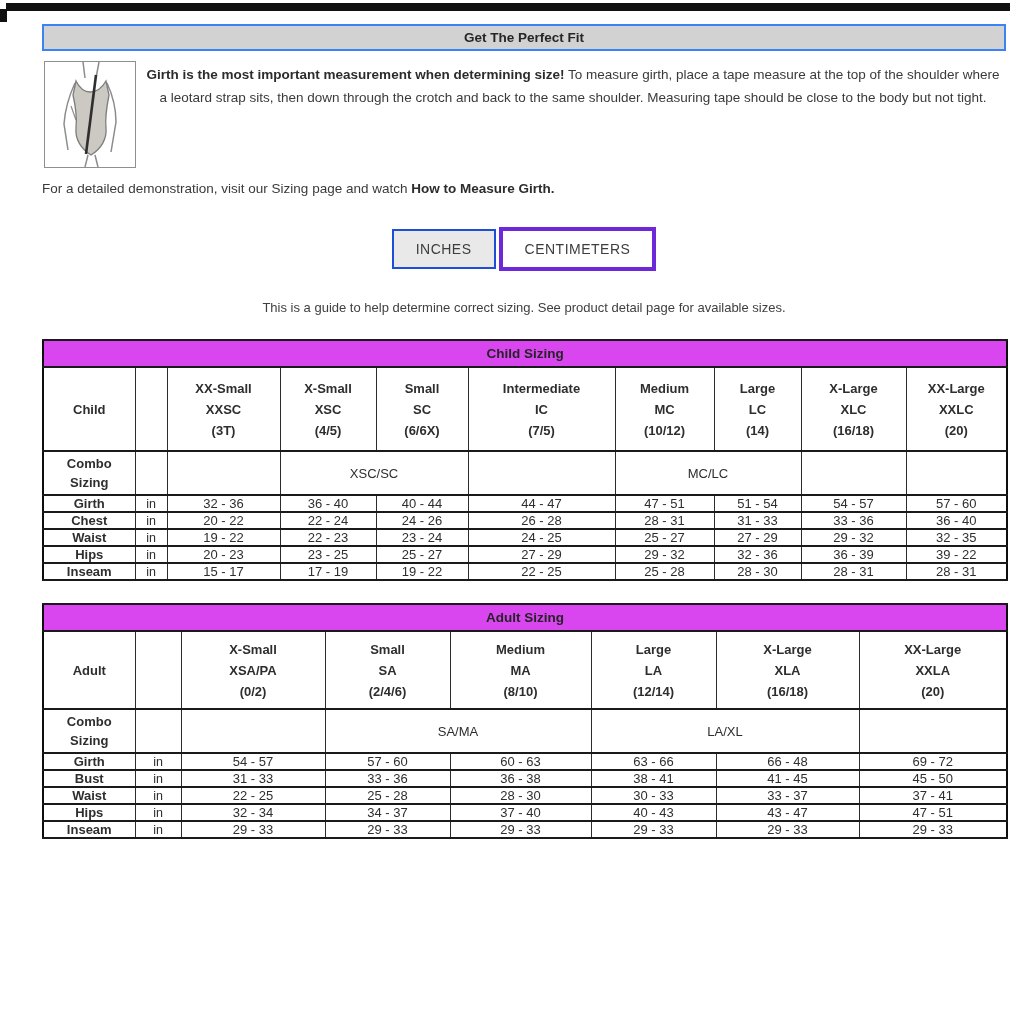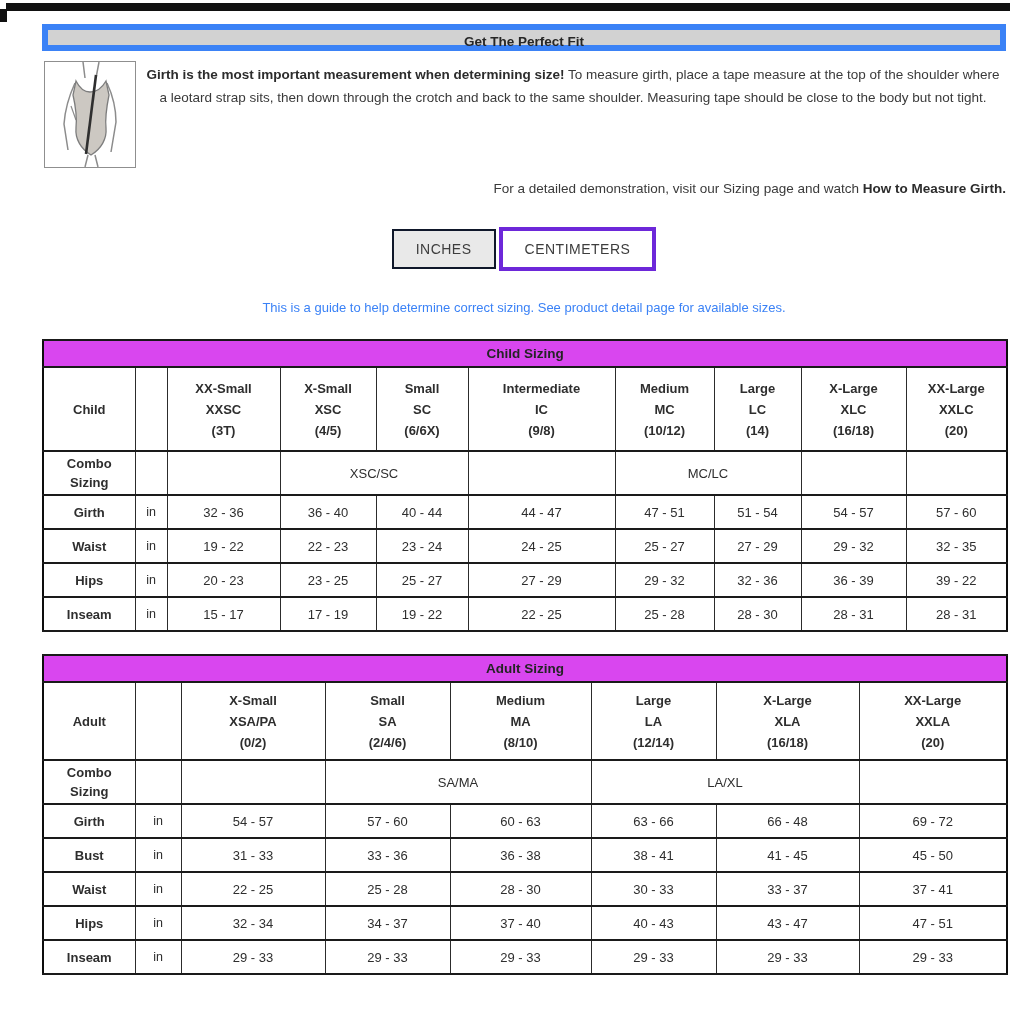--- a/index.html
+++ b/index.html
@@ -4,48 +4,48 @@
 <style>
   * { margin:0; padding:0; box-sizing:border-box; }
   html,body { width:1010px; height:1010px; background:#ffffff; overflow:hidden;
     font-family:"Liberation Sans","DejaVu Sans",sans-serif; color:#3a3a3a; }
 
   .top-edge { position:absolute; top:3px; left:6px; right:0; height:8px; background:#111; }
   .top-notch { position:absolute; top:9px; left:0; width:7px; height:13px; background:#111; }
 
   .content { position:absolute; left:42px; top:24px; width:964px; }
 
-  .title-bar { height:27px; background:#d2d2d2; border:6px solid #3b82f6;
+  .title-bar { height:27px; background:#d2d2d2; border:2px solid #3b82f6;
     text-align:center; font-weight:bold; font-size:13.5px; line-height:23px; color:#262626; }
 
   .intro { display:flex; margin-top:10px; }
   .figure-box { width:92px; height:107px; border:1px solid #8f8f8f; background:#fff; flex:0 0 auto; margin-left:2px; }
   .intro-text { flex:1; text-align:center; font-size:13.5px; line-height:23px; padding:2px 6px 0 10px; }
 
-  .demo-line { text-align:right; font-size:13.5px; margin-top:13px; }
+  .demo-line { text-align:left; font-size:13.5px; margin-top:13px; }
   b, .bold { font-weight:bold; color:#2c2c2c; }
 
   .unit-toggle { text-align:center; margin-top:31px; }
   .btn { display:inline-block; font-size:14px; letter-spacing:.5px; color:#3d3d3d;
     padding:10px 22px; cursor:pointer; font-family:inherit; }
-  .btn-inches { background:#e9e9e9; border:2px solid #0f172a; }
+  .btn-inches { background:#e9e9e9; border:2px solid #1d4ed8; }
   .btn-cm { background:#ffffff; border:4px solid #6d28d9; margin-left:3px; }
 
-  .note { text-align:center; font-size:13px; margin-top:29px; color:#3b82f6; }
+  .note { text-align:center; font-size:13px; margin-top:29px; color:#404040; }
 
   table { border-collapse:collapse; table-layout:fixed; width:964px; margin-top:24px;
     border:2px solid #0d0d0d; }
   td, th { border-left:1px solid #2c2c2c; border-right:1px solid #2c2c2c;
     border-top:2px solid #1a1a1a; border-bottom:2px solid #1a1a1a;
     text-align:center; vertical-align:middle; font-size:13px; color:#2e2e2e; overflow:hidden; }
   .tbl-title td { background:#d946ef; font-weight:bold; font-size:13.5px; color:#242424; height:27px; }
   tr.hdr { height:84px; }
   tr.hdr-adult { height:78px; }
   tr.combo { height:44px; }
-  tr.data { height:34px;padding-left:14px; }
+  tr.data { height:17px;padding-left:14px; }
   .rlabel { font-weight:bold; }
   .szname, .szcode, .sznum { display:block; font-weight:bold; line-height:21px; }
   .combo-label { font-weight:bold; line-height:19px; padding:0 14px; }
   .unit { font-size:12.5px; }
 
   svg { display:block; }
 </style>
 </head>
 <body>
 
@@ -119,21 +119,21 @@
             <span class="sznum">(4/5)</span>
           </td>
       <td>
             <span class="szname">Small</span>
             <span class="szcode">SC</span>
             <span class="sznum">(6/6X)</span>
           </td>
       <td>
             <span class="szname">Intermediate</span>
             <span class="szcode">IC</span>
-            <span class="sznum">(9/8)</span>
+            <span class="sznum">(7/5)</span>
           </td>
       <td>
             <span class="szname">Medium</span>
             <span class="szcode">MC</span>
             <span class="sznum">(10/12)</span>
           </td>
       <td>
             <span class="szname">Large</span>
             <span class="szcode">LC</span>
             <span class="sznum">(14)</span>
@@ -163,20 +163,32 @@
       <td class="rlabel">Girth</td>
       <td class="unit">in</td>
       <td>32 - 36</td>
       <td>36 - 40</td>
       <td>40 - 44</td>
       <td>44 - 47</td>
       <td>47 - 51</td>
       <td>51 - 54</td>
       <td>54 - 57</td>
       <td>57 - 60</td>
+    </tr>
+    <tr class="data">
+      <td class="rlabel">Chest</td>
+      <td class="unit">in</td>
+      <td>20 - 22</td>
+      <td>22 - 24</td>
+      <td>24 - 26</td>
+      <td>26 - 28</td>
+      <td>28 - 31</td>
+      <td>31 - 33</td>
+      <td>33 - 36</td>
+      <td>36 - 40</td>
     </tr>
     <tr class="data">
       <td class="rlabel">Waist</td>
       <td class="unit">in</td>
       <td>19 - 22</td>
       <td>22 - 23</td>
       <td>23 - 24</td>
       <td>24 - 25</td>
       <td>25 - 27</td>
       <td>27 - 29</td>

